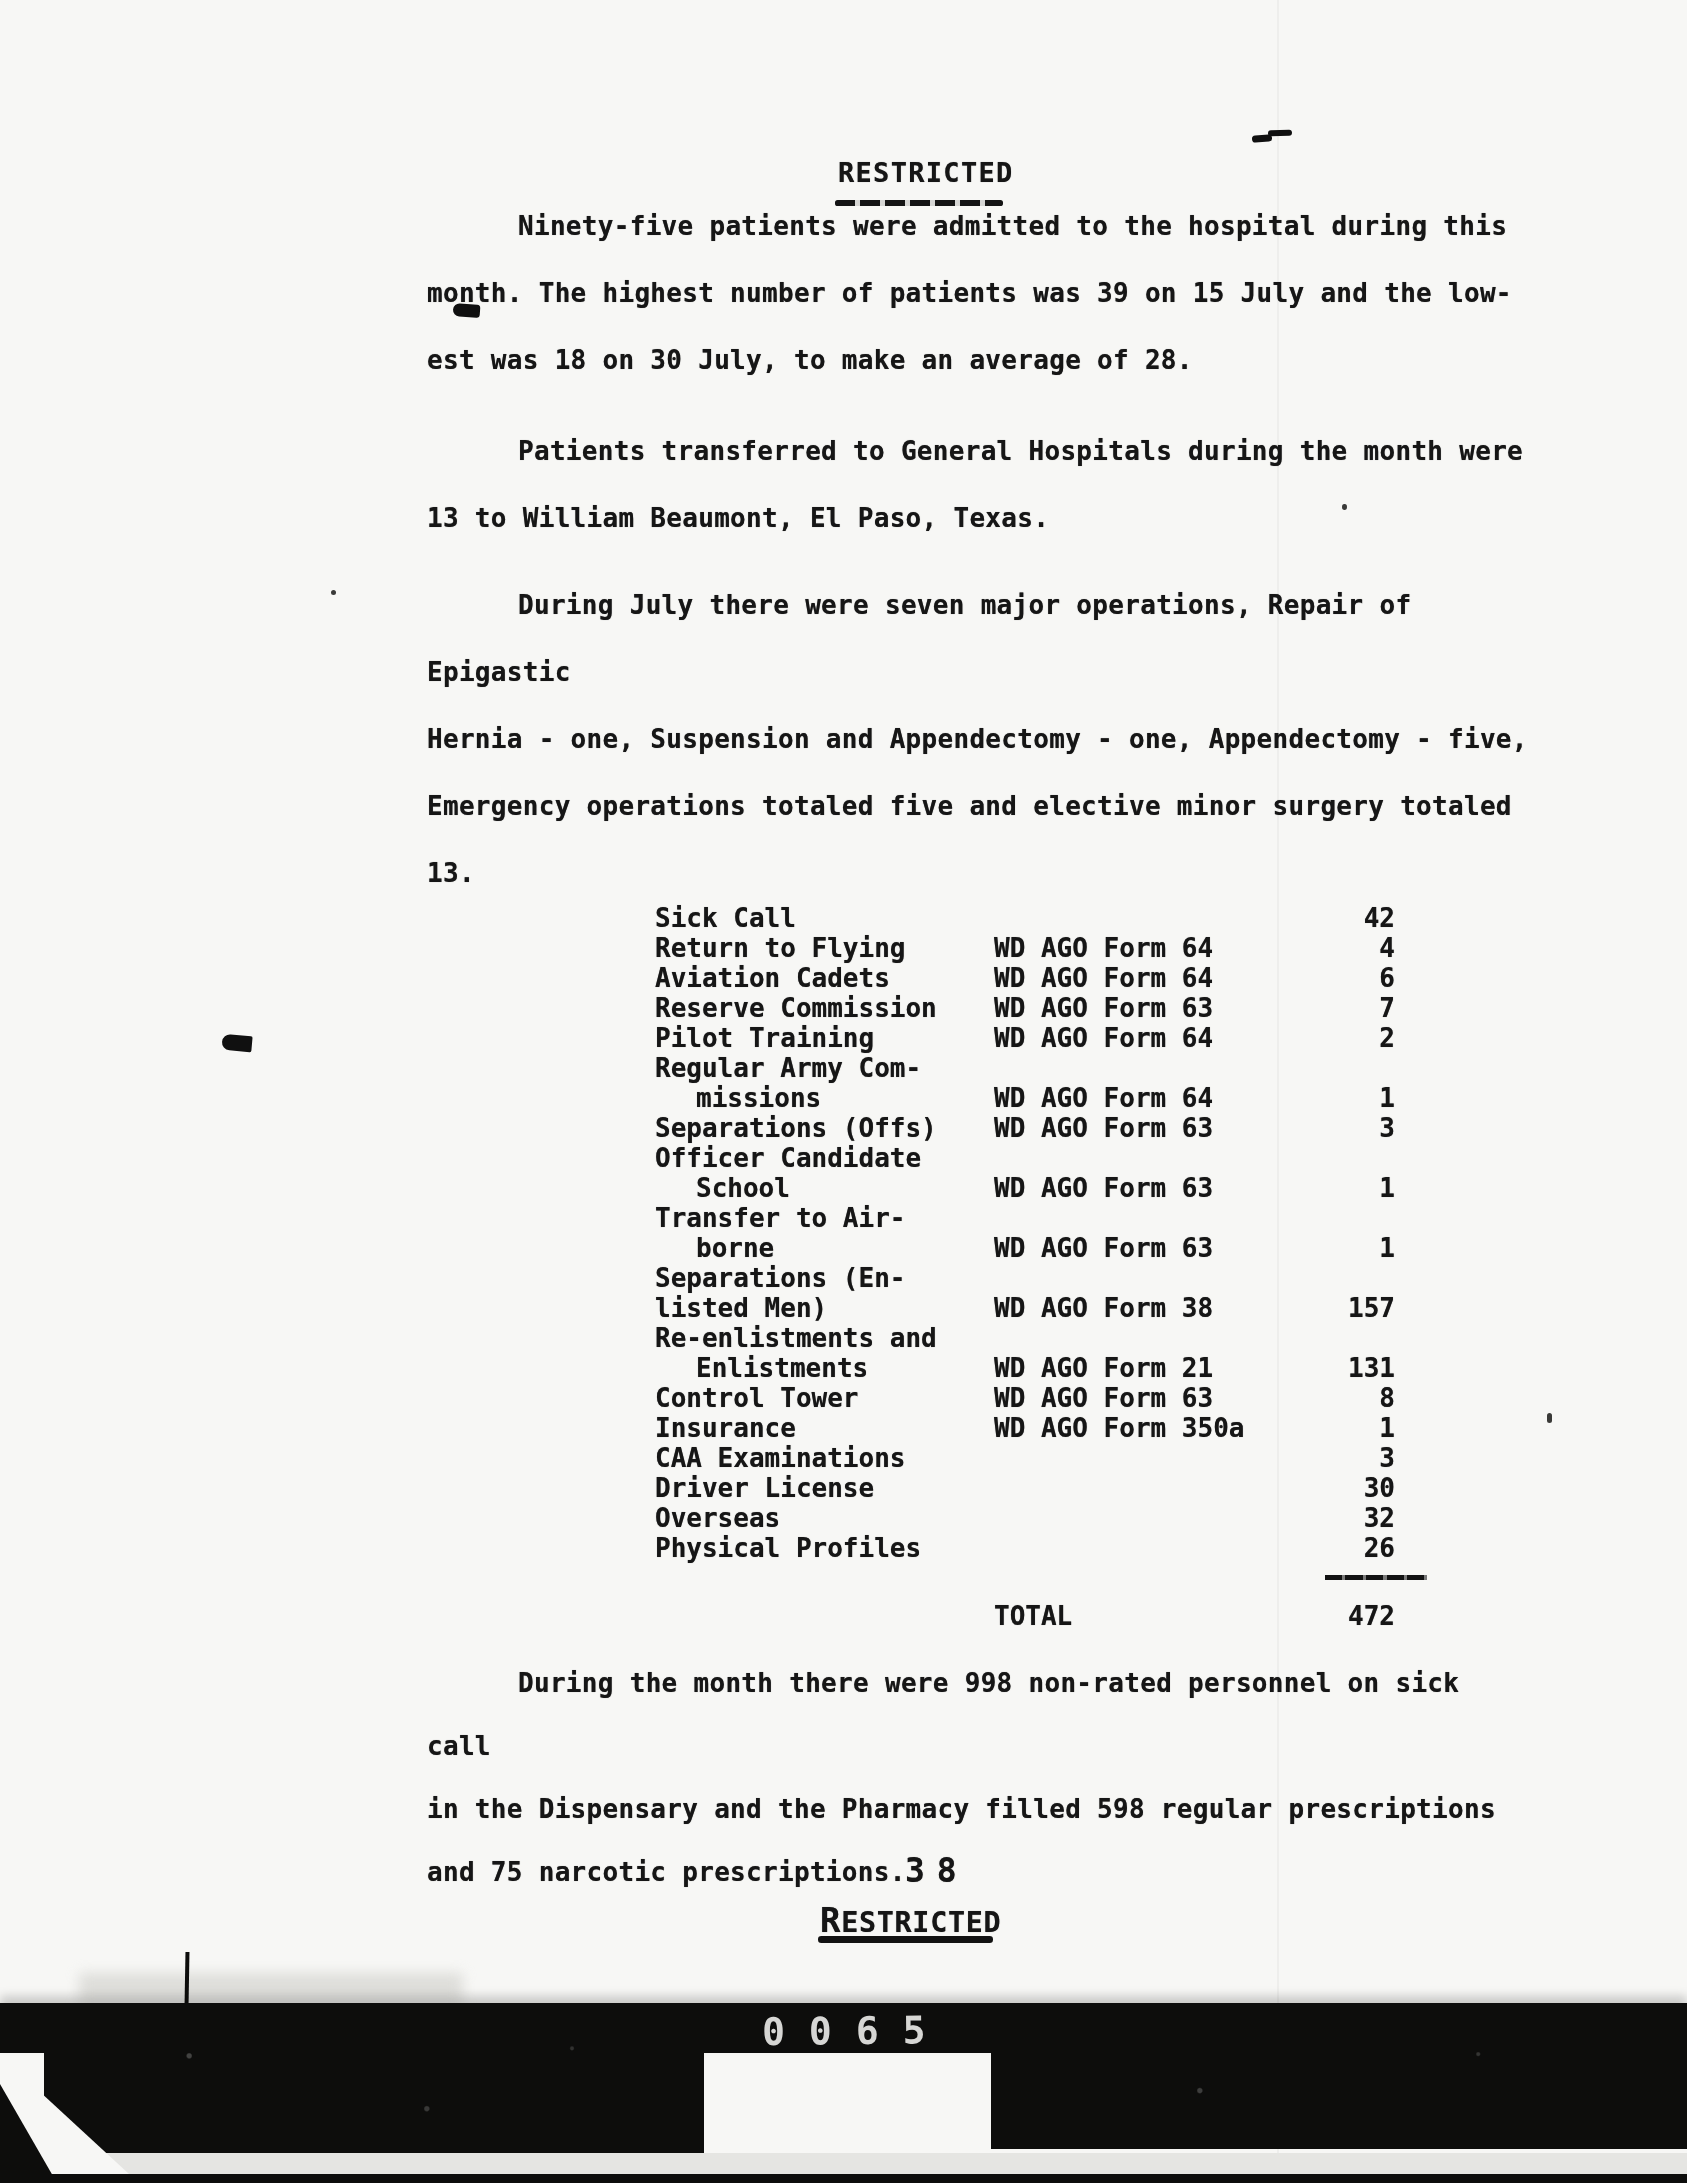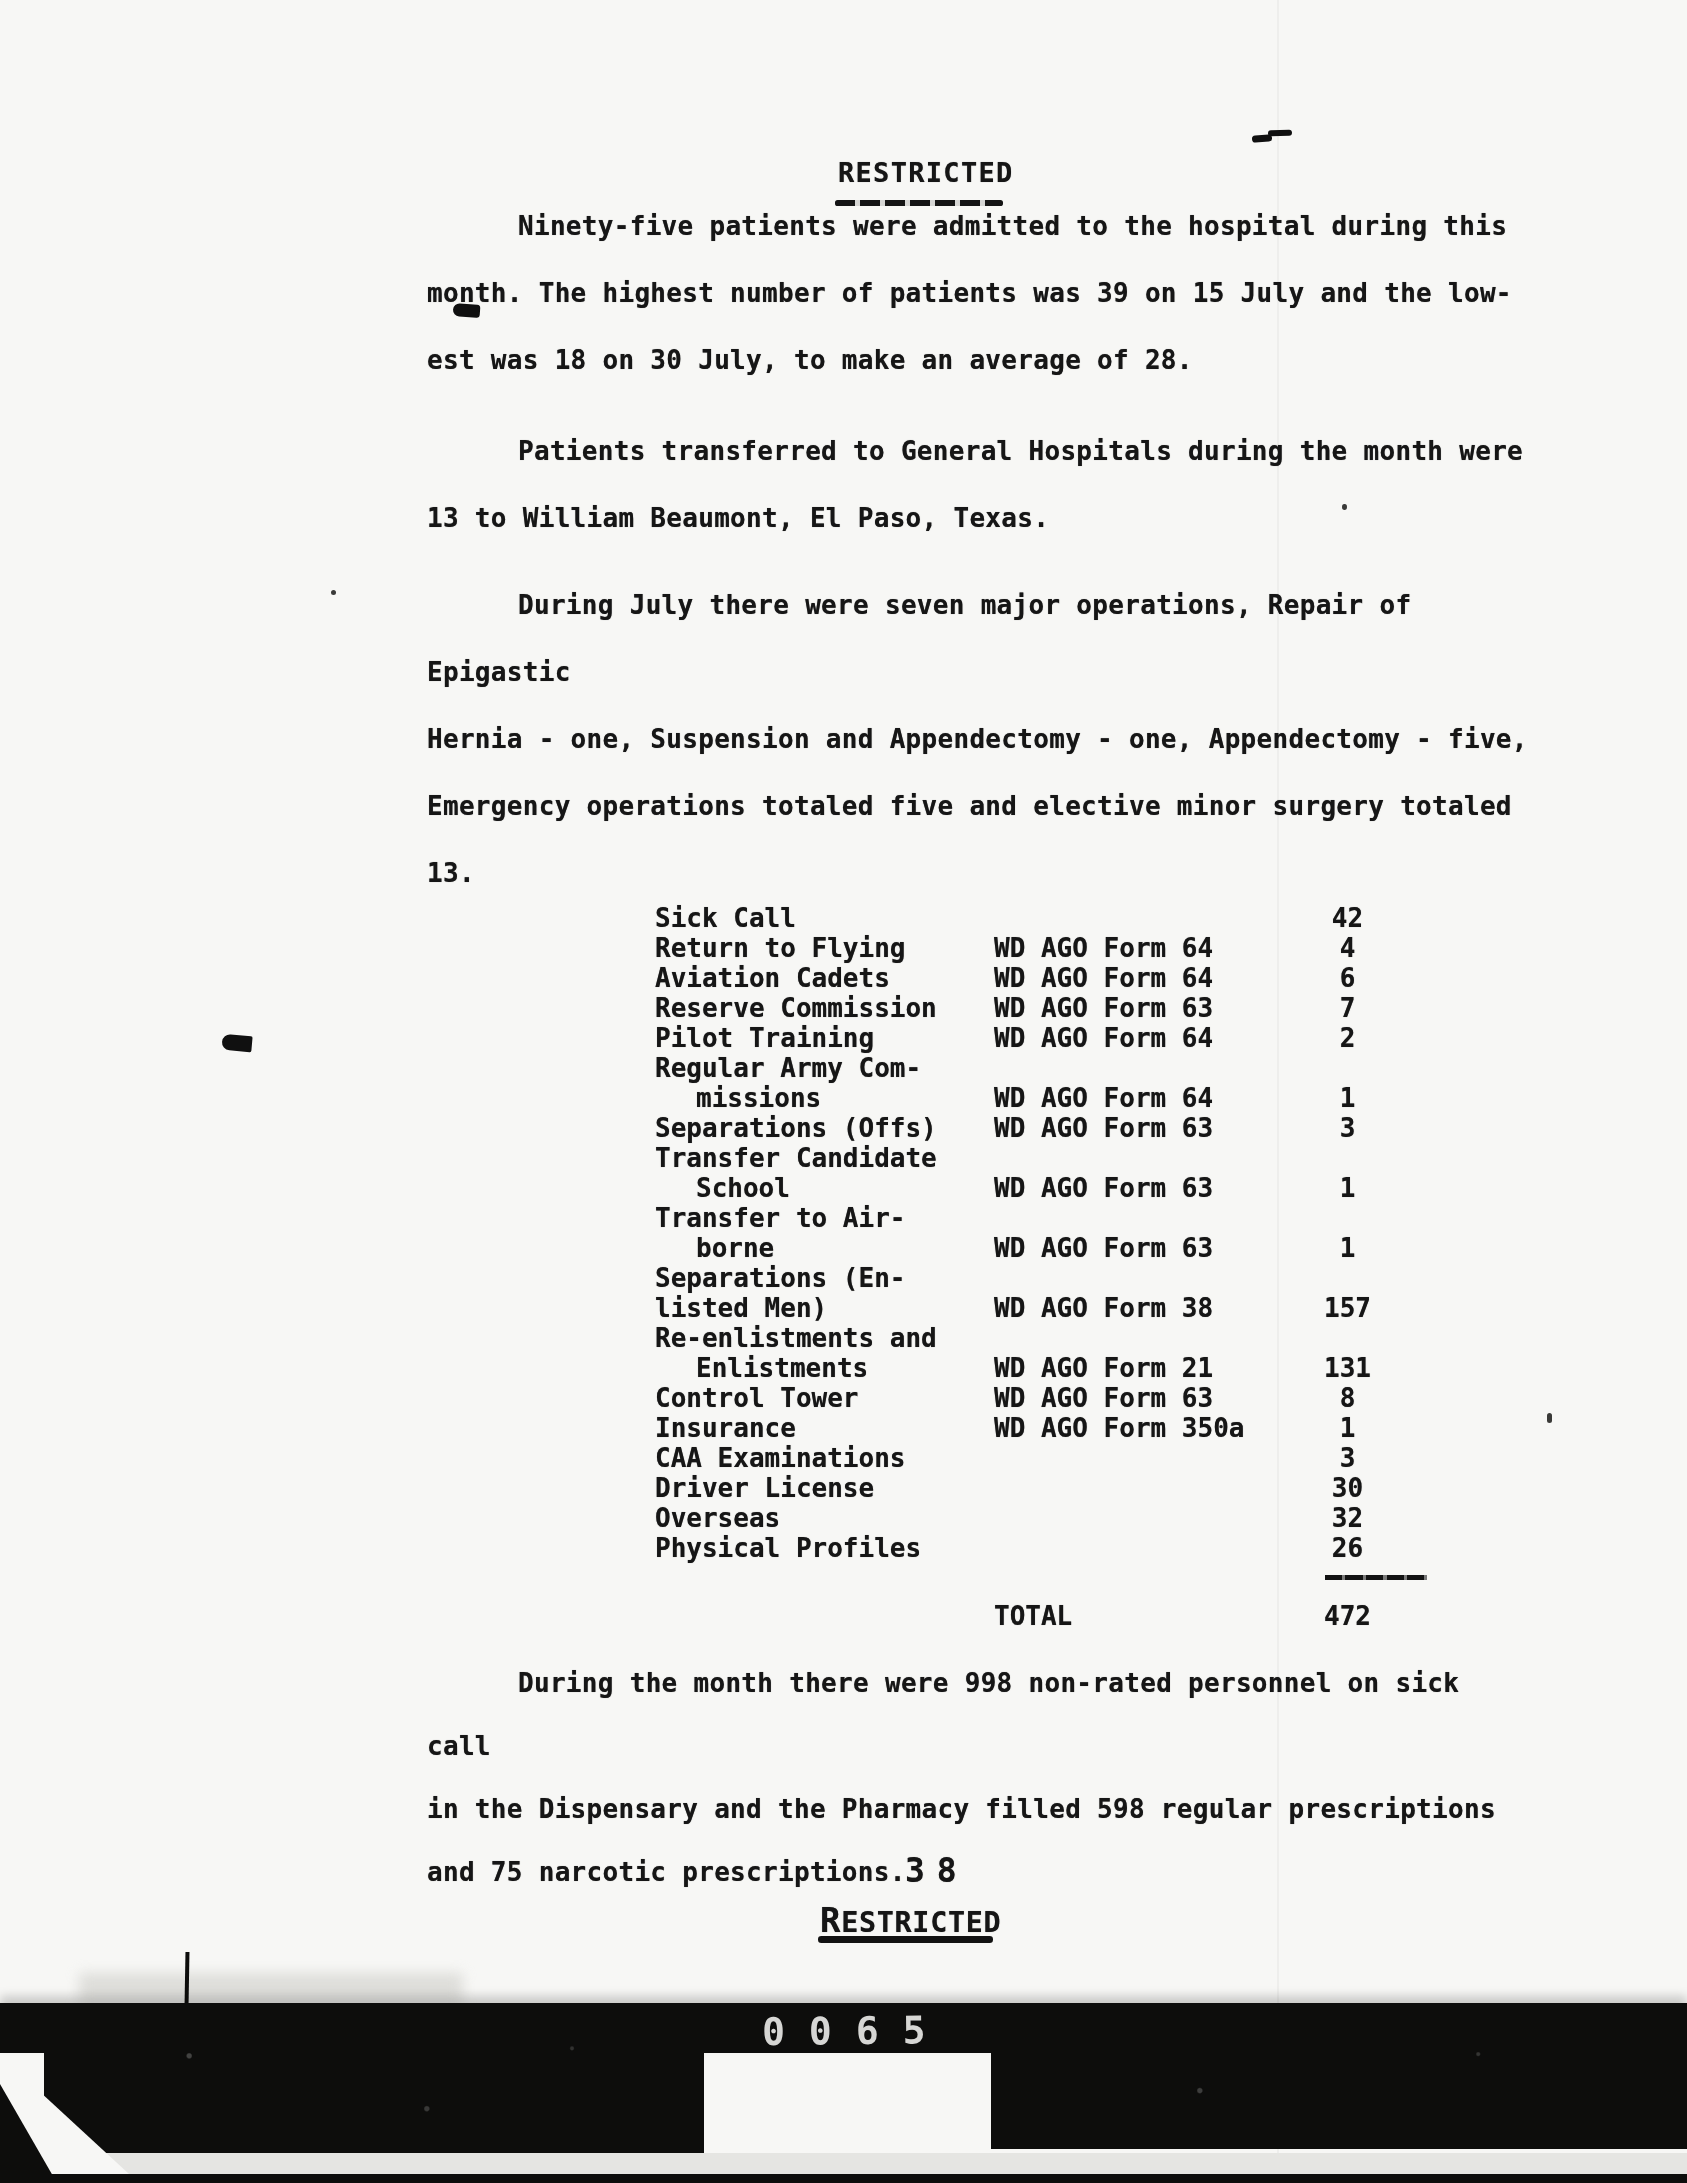--- a/index.html
+++ b/index.html
@@ -16,21 +16,21 @@
   }
   .para{font-size:26px;line-height:67px;width:1111px;left:427px;text-indent:91px;}
   .hdr{font-size:27px;letter-spacing:1.3px;}
   .dashline{position:absolute;height:6px;background:repeating-linear-gradient(90deg,#141414 0 20px,rgba(20,20,20,.15) 20px 25px);border-radius:2.6px;}
   
   #xtable{position:absolute;left:655px;top:903px;width:740px;}
   .trow{display:flex;height:30px;line-height:30px;font-size:26px;font-weight:bold;text-shadow:0 0 0.7px rgba(10,10,10,.6);}
   .tlabel{width:339px;flex:none;white-space:pre;}
   .tlabel.ind{padding-left:41px;width:298px;}
   .tform{width:306px;flex:none;white-space:pre;}
-  .tval{flex:1;text-align:center;white-space:pre;}
+  .tval{flex:1;text-align:right;white-space:pre;}
   #total-row{position:absolute;left:655px;top:1601px;width:740px;}
   
   .blk{position:absolute;background:#0d0d0c;}
   .speck{position:absolute;background:#3a3a38;border-radius:50%;}
   #band-top{left:0;top:2003px;width:1687px;height:50px;box-shadow:0 -6.6px 9.3px rgba(0,0,0,.18);}
   #mass-left{left:44px;top:2003px;width:660px;height:151px;
      background-image:radial-gradient(circle at 22% 35%,rgba(255,255,255,.22) 0 2px,transparent 3.3px),
        radial-gradient(circle at 58% 70%,rgba(255,255,255,.18) 0 2px,transparent 3.3px),
        radial-gradient(circle at 80% 30%,rgba(255,255,255,.15) 0 1.3px,transparent 2.6px);
      background-color:#0d0d0c;}
@@ -128,21 +128,21 @@
         <span class="tlabel ind">missions</span>
         <span class="tform">WD AGO Form 64</span>
         <span class="tval">1</span>
       </div>
       <div class="trow">
         <span class="tlabel">Separations (Offs)</span>
         <span class="tform">WD AGO Form 63</span>
         <span class="tval">3</span>
       </div>
       <div class="trow">
-        <span class="tlabel">Transfer Candidate</span>
+        <span class="tlabel">Officer Candidate</span>
         <span class="tform"></span>
         <span class="tval"></span>
       </div>
       <div class="trow">
         <span class="tlabel ind">School</span>
         <span class="tform">WD AGO Form 63</span>
         <span class="tval">1</span>
       </div>
       <div class="trow">
         <span class="tlabel">Transfer to Air-</span>

